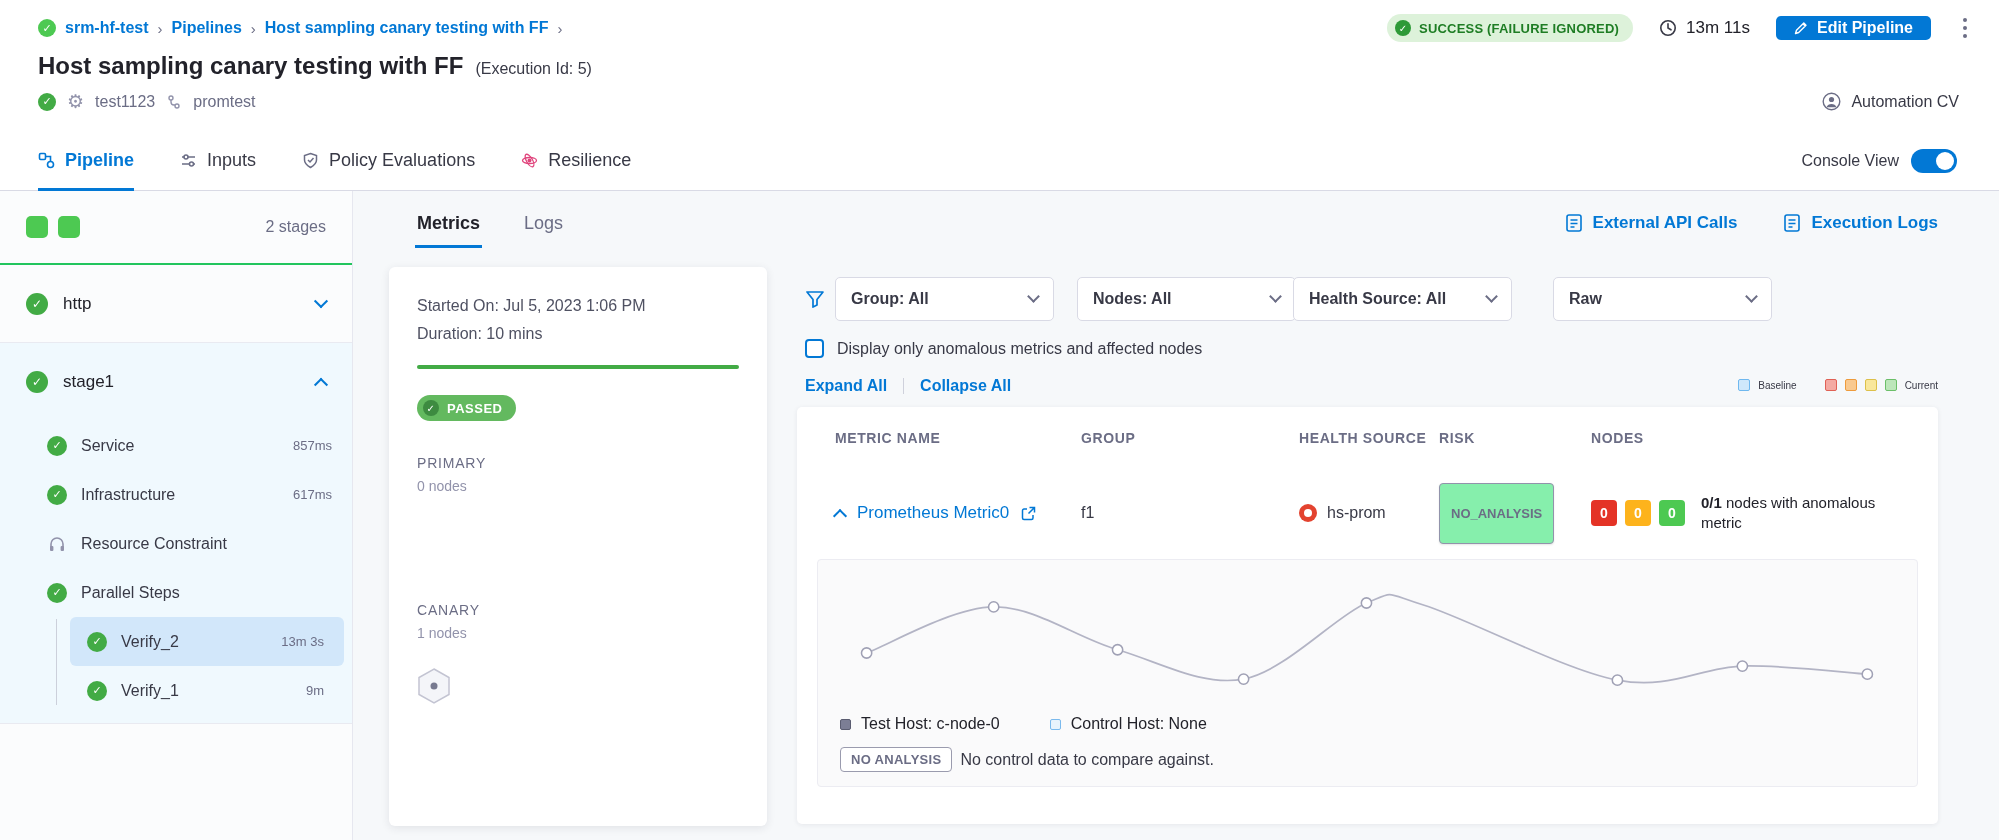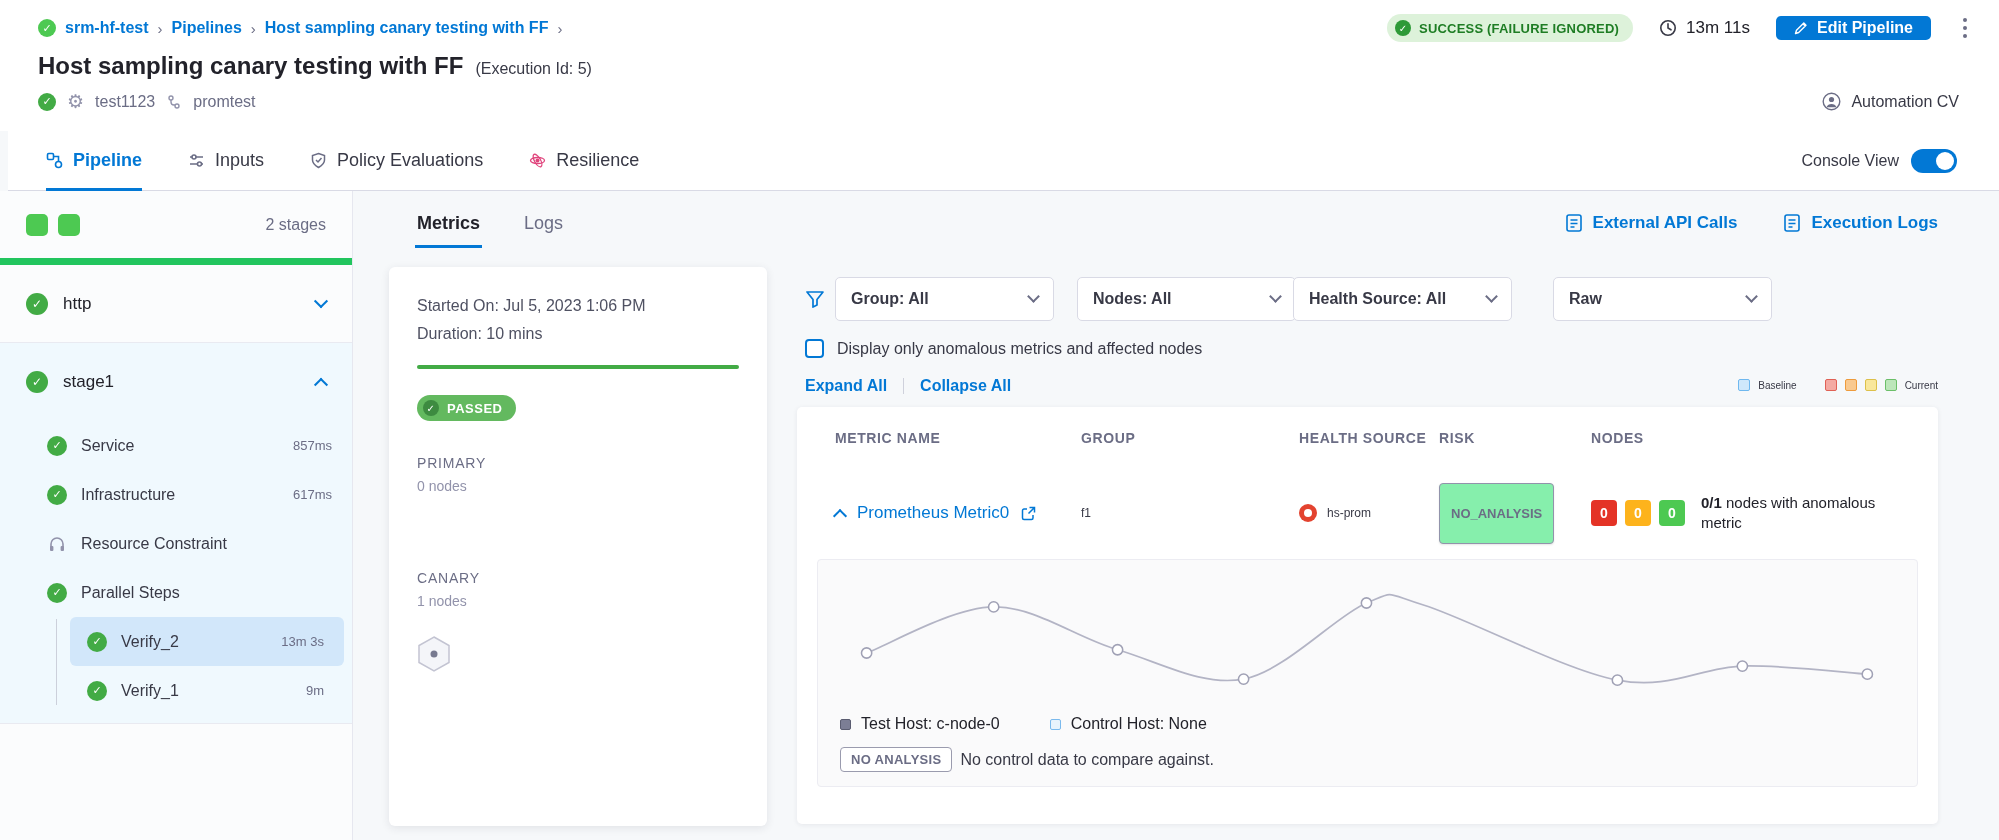--- a/index.html
+++ b/index.html
@@ -23,32 +23,32 @@
   .kebab i{width:4px;height:4px;border-radius:50%;background:#6b6d85;display:block;}
   .title-row{padding:8px 38px 0;display:flex;align-items:baseline;gap:12px;}
   .page-title{font-size:24px;font-weight:bold;color:#22222a;}
   .exec-id{font-size:16px;color:#383946;}
   .meta-row{padding:12px 40px 0 38px;display:flex;align-items:center;gap:11px;font-size:16px;color:#6b6d85;}
   .meta-right{margin-left:auto;display:flex;align-items:center;gap:10px;color:#383946;}
   .mini-check{width:18px;height:18px;border-radius:50%;background:#42ab45;color:#fff;font-size:11px;display:flex;align-items:center;justify-content:center;}
   .gear{font-size:19px;color:#9293ab;line-height:1;}
 
   
-  .tabbar{position:absolute;top:131px;left:8px;right:0;height:60px;background:#fff;border-bottom:1px solid #d9dae5;display:flex;align-items:center;justify-content:space-between;padding:0 42px 0 38px;}
+  .tabbar{position:absolute;top:131px;left:0;right:0;height:60px;background:#fff;border-bottom:1px solid #d9dae5;display:flex;align-items:center;justify-content:space-between;padding:0 42px 0 38px;}
   .tabs{display:flex;align-items:center;gap:46px;height:100%;}
   .tab{display:flex;align-items:center;gap:10px;font-size:18px;color:#383946;height:100%;position:relative;cursor:pointer;}
   .tab.active{color:#0278d5;font-weight:bold;}
   .tab.active::after{content:"";position:absolute;left:0;right:0;bottom:-1px;height:3px;background:#0278d5;}
   .console{display:flex;align-items:center;gap:12px;font-size:16px;color:#383946;}
   .toggle{width:46px;height:24px;border-radius:12px;background:#0278d5;position:relative;cursor:pointer;}
   .toggle::after{content:"";position:absolute;top:3px;right:3px;width:18px;height:18px;border-radius:50%;background:#fff;}
 
   
   .sidebar{position:absolute;top:191px;left:0;bottom:0;width:353px;background:#fbfcfd;border-right:1px solid #e6e7ef;}
-  .sb-header{height:74px;display:flex;align-items:center;padding:0 26px;border-bottom:7px solid #22c55e;}
+  .sb-header{height:74px;display:flex;align-items:center;padding:0 26px;border-bottom:2px solid #22c55e;}
   .sb-squares{display:flex;gap:10px;}
   .sb-square{width:22px;height:22px;border-radius:5px;background:#4dc952;}
   .sb-count{margin-left:auto;font-size:16px;color:#6b6d85;}
   .stage-row{height:78px;display:flex;align-items:center;gap:15px;padding:0 26px;border-bottom:1px solid #e9eaf1;font-size:17px;color:#22222a;cursor:pointer;}
   .check{width:22px;height:22px;border-radius:50%;background:#42ab45;color:#fff;font-size:12px;display:flex;align-items:center;justify-content:center;flex:none;}
   .check.sm{width:20px;height:20px;font-size:11px;}
   .chev{margin-left:auto;width:10px;height:10px;border-right:2.5px solid #0278d5;border-bottom:2.5px solid #0278d5;}
   .chev.down{transform:rotate(45deg) translate(-2px,-2px);}
   .chev.up{transform:rotate(225deg) translate(-2px,-2px);}
   .stage1-block{background:#f0f9fe;border-bottom:1px solid #e9eaf1;padding-bottom:8px;}
@@ -67,21 +67,21 @@
   .exec-tab.active{color:#22222a;font-weight:bold;}
   .exec-tab.active::after{content:"";position:absolute;left:0;right:0;bottom:0;height:3px;background:#0278d5;}
 
   .summary-card{position:absolute;left:36px;top:76px;width:378px;bottom:14px;background:#fff;border-radius:6px;box-shadow:0 2px 8px rgba(40,41,61,.10);padding:30px 28px;}
   .sum-line{font-size:16px;color:#4f5162;margin-bottom:10px;}
   .progress{height:4px;background:#42ab45;border-radius:2px;margin:22px 0 26px;}
   .passed-badge{display:inline-flex;align-items:center;gap:8px;background:#63b95f;color:#fff;font-size:13px;font-weight:bold;padding:5px 13px 5px 6px;border-radius:14px;letter-spacing:.5px;}
   .passed-check{width:16px;height:16px;border-radius:50%;background:#3d8b40;color:#fff;font-size:10px;display:flex;align-items:center;justify-content:center;}
   .group-label{font-size:14px;color:#6b6d85;letter-spacing:.8px;margin-top:34px;}
   .group-nodes{font-size:14px;color:#9293ab;margin-top:7px;}
-  .canary-gap{margin-top:76px;}
+  .canary-gap{margin-top:108px;}
   .hex-wrap{margin-top:26px;}
 
   .doc-links{position:absolute;top:22px;right:61px;display:flex;gap:46px;}
   .doc-link{display:flex;gap:10px;align-items:center;font-size:17px;font-weight:bold;color:#0278d5;cursor:pointer;}
 
   .funnel{position:absolute;top:98px;left:452px;}
   .dropdown{position:absolute;top:86px;height:44px;width:219px;background:#fff;border:1px solid #d9dae5;border-radius:5px;display:flex;align-items:center;justify-content:space-between;padding:0 15px;font-size:16px;color:#383946;font-weight:bold;cursor:pointer;}
   .dd-chev{width:9px;height:9px;border-right:2px solid #6b6d85;border-bottom:2px solid #6b6d85;transform:rotate(45deg);margin-top:-5px;flex:none;}
   .dd1{left:482px;} .dd2{left:724px;} .dd3{left:940px;} .dd4{left:1200px;}
 
@@ -100,21 +100,21 @@
   .legend-gap{width:12px;}
 
   .metrics-card{position:absolute;left:444px;right:61px;top:216px;bottom:16px;background:#fff;border-radius:5px;box-shadow:0 1px 5px rgba(40,41,61,.08);}
   .m-grid{display:grid;grid-template-columns:246px 218px 140px 152px 1fr;align-items:center;padding:0 30px 0 38px;}
   .m-head{height:62px;}
   .m-head span{font-size:14px;font-weight:bold;color:#6b6d85;letter-spacing:.6px;}
   .m-row{min-height:88px;}
   .metric-cell{display:flex;align-items:center;gap:12px;}
   .chev-up{width:10px;height:10px;border-right:2.5px solid #0278d5;border-bottom:2.5px solid #0278d5;transform:rotate(225deg);margin-top:5px;cursor:pointer;flex:none;}
   .metric-link{font-size:17px;color:#0278d5;cursor:pointer;}
-  .cell-text{font-size:12px;color:#383946;}
+  .cell-text{font-size:16px;color:#383946;}
   .hs-cell{display:flex;align-items:center;gap:10px;}
   .hs-dot{width:18px;height:18px;border-radius:50%;background:#e3432f;position:relative;flex:none;}
   .hs-dot::after{content:"";position:absolute;left:5px;top:5px;width:8px;height:8px;border-radius:50%;background:#fff;}
   .risk-badge{display:inline-block;border:1px solid #9293ab;border-radius:4px;padding:22px 11px;font-size:13px;font-weight:bold;color:#6b6d85;background:#86efac;box-shadow:0 1px 2px rgba(0,0,0,.10);}
   .nodes-cell{display:flex;align-items:center;gap:8px;}
   .count{width:26px;height:26px;border-radius:4px;color:#fff;font-size:14px;font-weight:bold;display:flex;align-items:center;justify-content:center;flex:none;}
   .count.red{background:#e43326;} .count.orange{background:#fdb31c;} .count.green{background:#4dc952;}
   .nodes-text{font-size:15px;color:#22222a;margin-left:8px;max-width:235px;line-height:1.35;}
   .nodes-text b{font-weight:bold;}
 

